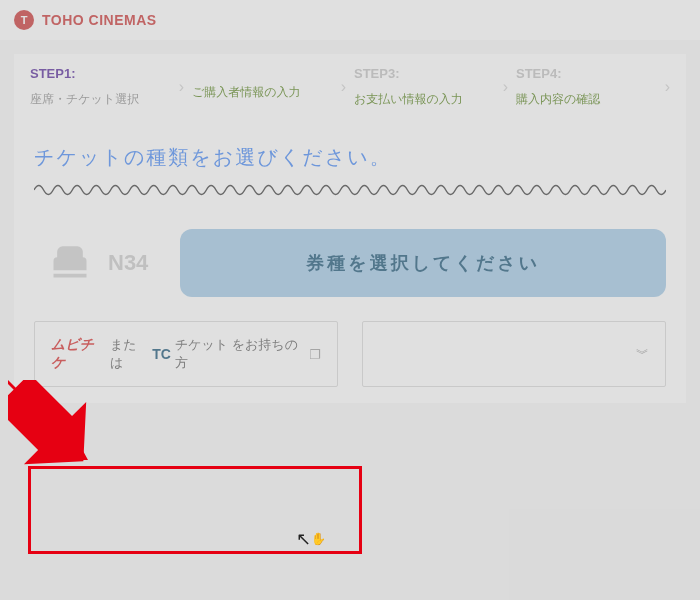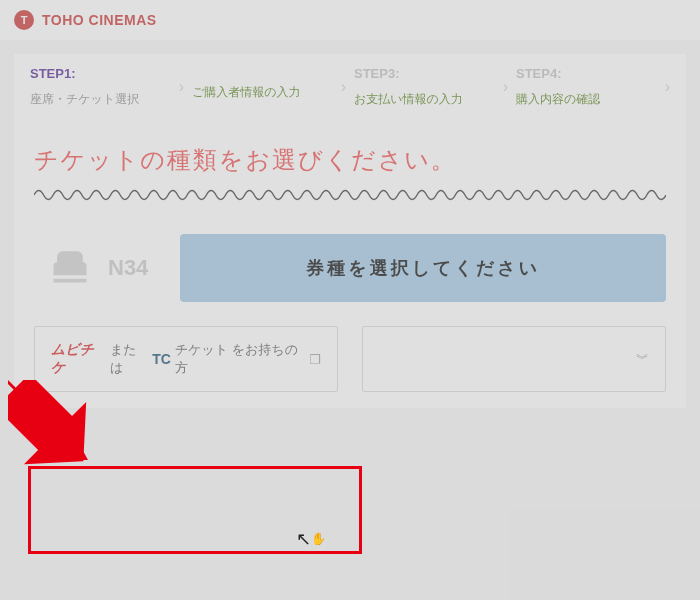--- a/index.html
+++ b/index.html
@@ -9,28 +9,28 @@
 .logo-mark{width:20px;height:20px;border-radius:50%;background:#c92a2a;display:flex;align-items:center;justify-content:center;color:#fff;font-size:11px;font-weight:700}
 .logo-text{color:#c92a2a;font-weight:700;font-size:14px;letter-spacing:.5px}
 .steps{background:#fff;margin:14px 14px 0;display:flex;align-items:center;padding:12px 16px;gap:8px}
 .step{flex:1}
 .step-title{color:#4c1d95;font-weight:700;font-size:13px}
 .step.later .step-title{color:#bfbfbf}
 .step-sub{color:#888;font-size:12px;margin-top:10px}
 .step.later .step-sub{color:#4d7c0f}
 .chev{color:#d0d0d0;font-size:16px}
 .main{background:#fff;margin:0 14px;padding:24px 20px 10px}
-.main-title{font-size:24px;color:#ef4444;letter-spacing:2px}
+.main-title{font-size:20px;color:#3b82f6;letter-spacing:2px}
 .tear{height:22px;background:repeating-linear-gradient(90deg,transparent 0 2px,transparent 2px 4px);position:relative;margin:8px 0 4px}
 .tear svg{width:100%;height:22px}
 .seat-row{display:flex;gap:18px;align-items:stretch;margin:28px 0 10px}
 .seat-box{display:flex;align-items:center;gap:16px;padding:10px 14px}
 .seat-icon svg{width:44px;height:44px;fill:#cfcfcf}
 .seat-num{font-size:22px;font-weight:700;color:#c9c9c9}
-.select-btn{flex:1;background:#9ec7e6;color:#000000;border:none;border-radius:4px;font-size:18px;font-weight:600;letter-spacing:3px;cursor:pointer}
+.select-btn{flex:1;background:#9ec7e6;color:#0c4a6e;border:none;border-radius:12px;font-size:18px;font-weight:600;letter-spacing:3px;cursor:pointer}
 .total{display:flex;justify-content:space-between;align-items:center;padding:30px 8px 10px}
 .total-label{font-size:26px;color:#d3d3d3;font-weight:600}
 .total-val{font-size:32px;color:#cfcfcf;font-weight:700}
 .promos{display:flex;gap:24px;padding:14px 0 6px}
 .promo{flex:1;background:#fff;border:1px solid #d8d8d8;border-radius:2px;padding:14px 16px;font-size:13px;color:#555;display:flex;align-items:center;gap:4px;position:relative;cursor:pointer}
 .promo .right-ico{margin-left:auto;color:#999}
 .mv{color:#d62020;font-weight:800;font-style:italic;font-size:14px}
 .tc{color:#0c4a6e;font-weight:800;font-size:14px}
 .hl{position:absolute;border:3px solid #e60012;z-index:10;pointer-events:none}
 .hl-box{left:28px;top:466px;width:334px;height:88px}

